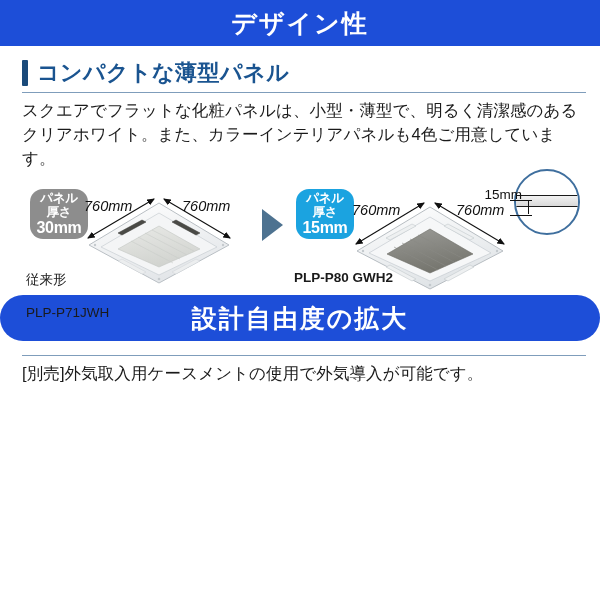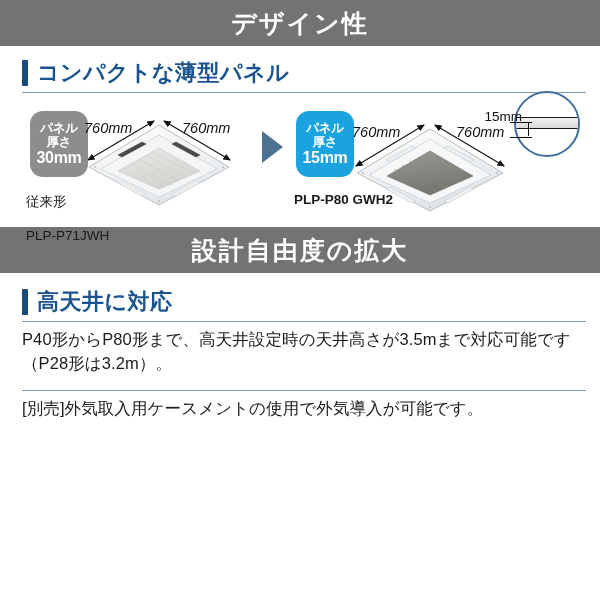--- a/index.html
+++ b/index.html
@@ -9,31 +9,31 @@
     font-family:"Liberation Sans","DejaVu Sans",sans-serif;
     color:#1a1a1a;
     overflow:hidden;
     position:relative;
   }
   .page{width:600px;height:600px;position:relative;box-sizing:border-box;}
 
   
   .banner{
     width:100%;
-    background:#737373;
+    background:#1d4ed8;
     color:#ffffff;
     text-align:center;
     font-size:25px;
     font-weight:bold;
     letter-spacing:2px;
     line-height:46px;
     height:46px;
     box-sizing:border-box;
   }
-  .banner-2{margin-top:14px;}
+  .banner-2{margin-top:4px;border-radius:23px;}
 
   
   .sub-block{padding:0 14px 0 22px;box-sizing:border-box;}
   .sub-head{
     display:flex;align-items:center;
     margin-top:12px;
     padding-left:0;
   }
   .sub-bar{
     width:6px;height:26px;background:#1a4a7a;
@@ -58,21 +58,21 @@
     margin-top:8px;
     padding:0 22px;
     box-sizing:border-box;
   }
   .unit-col{position:absolute;top:0;}
   .unit-left{left:22px;width:250px;}
   .unit-right{left:290px;width:290px;}
 
   .badge{
     position:absolute;
-    width:58px;height:66px;
+    width:58px;height:50px;
     border-radius:13px;
     color:#fff;
     font-size:12.5px;
     font-weight:bold;
     line-height:1.12;
     text-align:center;
     display:flex;flex-direction:column;
     align-items:center;justify-content:center;
     letter-spacing:-0.3px;
     box-sizing:border-box;
@@ -159,20 +159,21 @@
 <div class="page">
 
   <div class="banner">デザイン性</div>
 
   <div class="sub-block">
     <div class="sub-head">
       <div class="sub-bar"></div>
       <div class="sub-title">コンパクトな薄型パネル</div>
     </div>
     <div class="sub-rule"></div>
+    <div class="body-text">スクエアでフラットな化粧パネルは、小型・薄型で、明るく清潔感のあるクリアホワイト。また、カラーインテリアパネルも4色ご用意しています。</div>
   </div>
 
   <div class="compare">
 
     <div class="unit-col unit-left">
 
       <div class="badge badge-gray">
         <span class="b1">パネル</span>
         <span class="b2">厚さ</span>
         <span class="b3">30mm</span>
@@ -304,27 +305,19 @@
 
       <div class="model-right model-label">
         <div>PLP-P80 GWH2</div>
       </div>
     </div>
   </div>
 
   <div class="banner banner-2">設計自由度の拡大</div>
 
 
-  <div class="sub-block blk">
-    <div class="sub-head">
-      <div class="sub-bar"></div>
-      <div class="sub-title">高天井に対応</div>
-    </div>
-    <div class="sub-rule"></div>
-    <div class="body-text">P40形からP80形まで、高天井設定時の天井高さが3.5mまで対応可能です（P28形は3.2m）。</div>
-  </div>
 
   <div class="sub-block blk">
     <div class="sub-rule"></div>
     <div class="body-text">[別売]外気取入用ケースメントの使用で外気導入が可能です。</div>
   </div>
 
 </div>
 
 </body></html>

